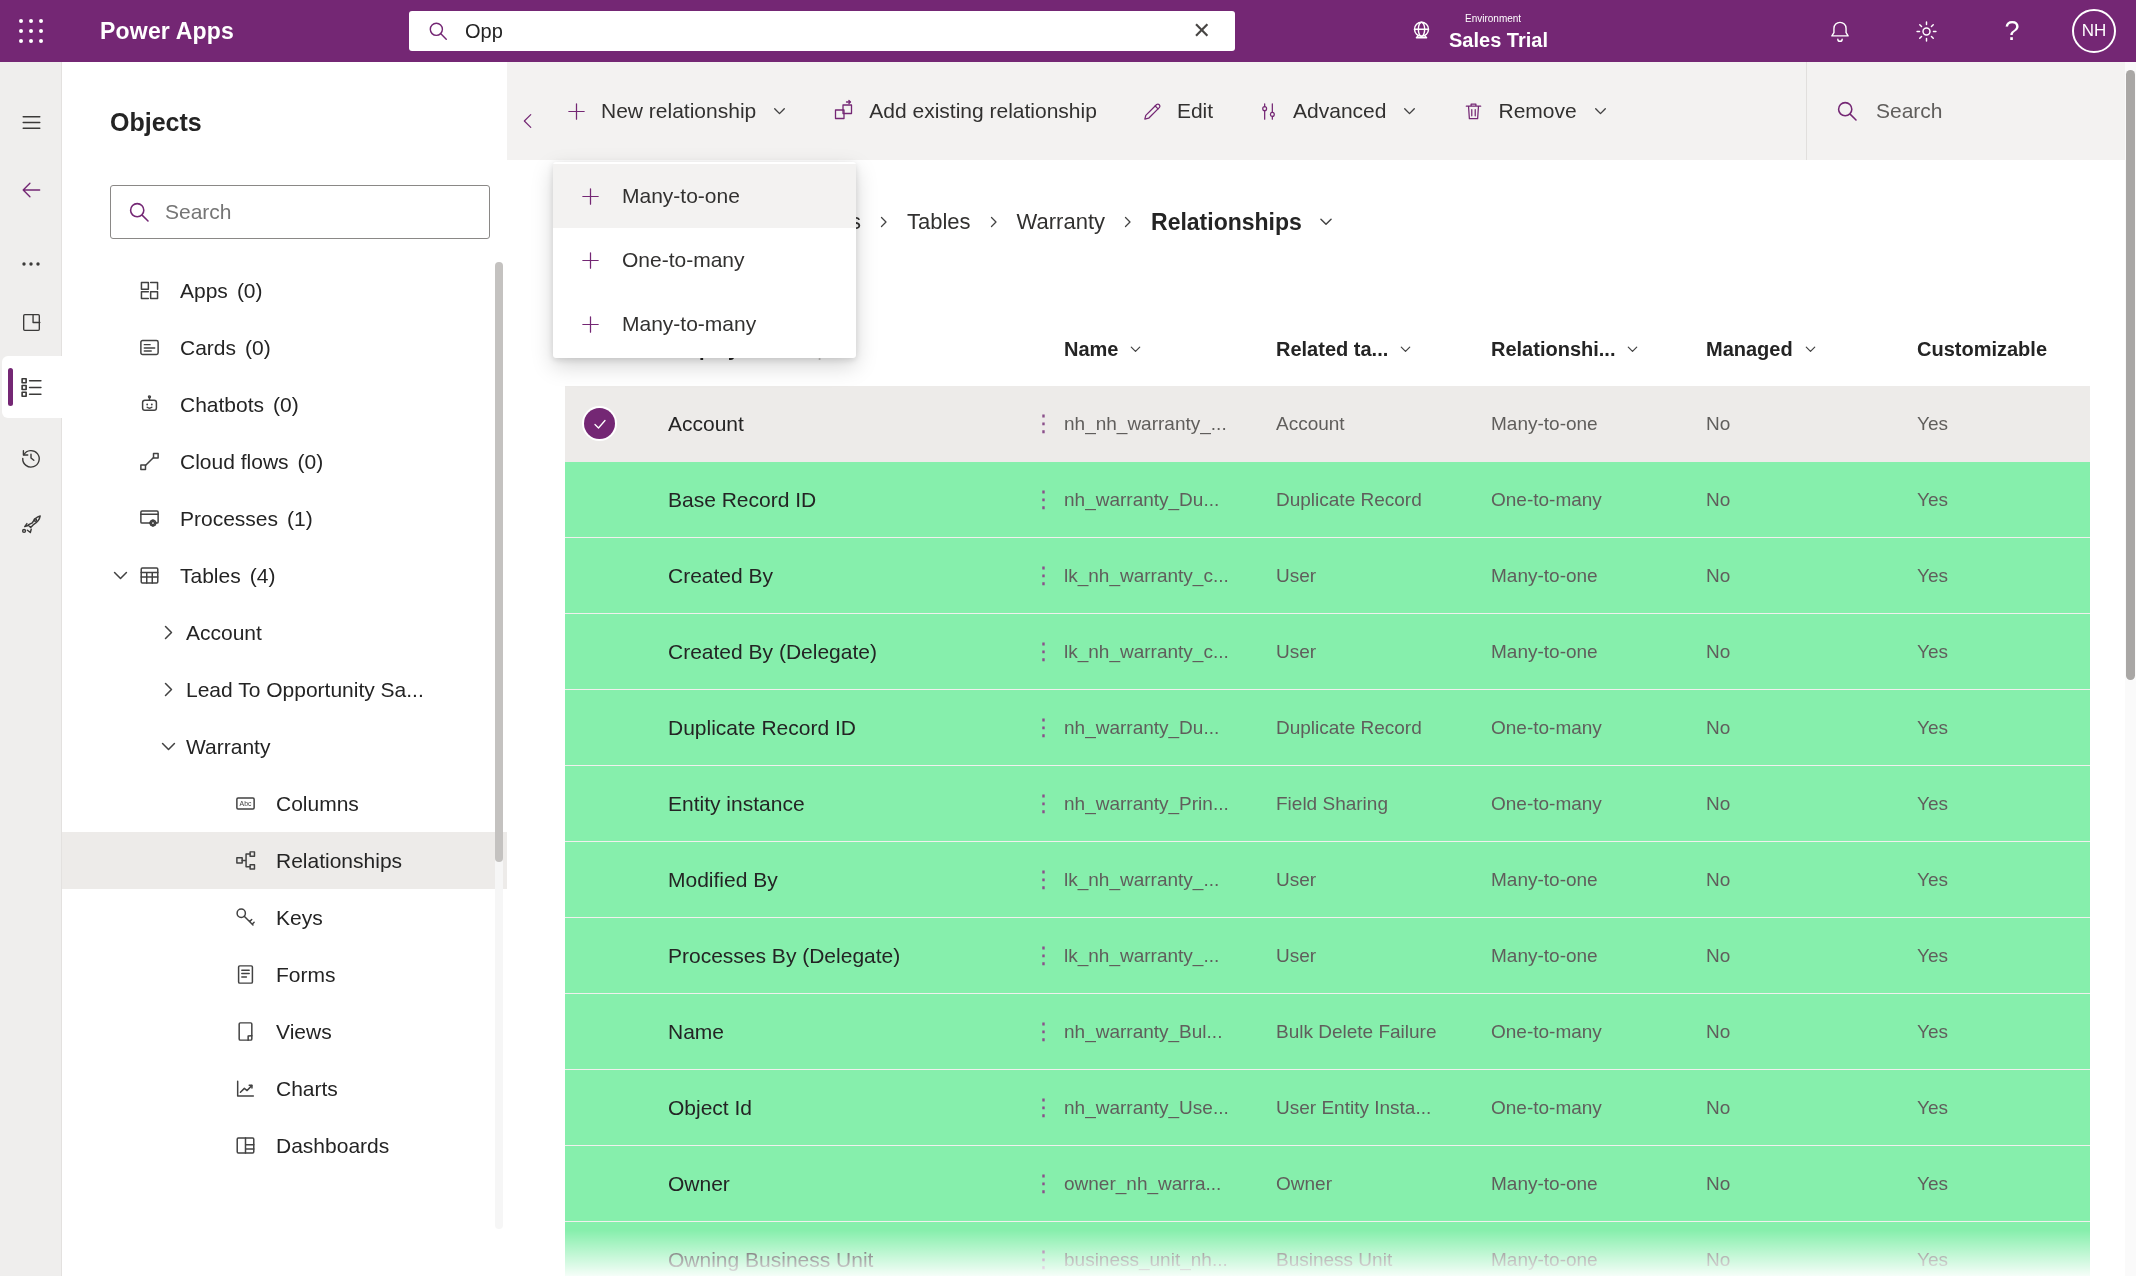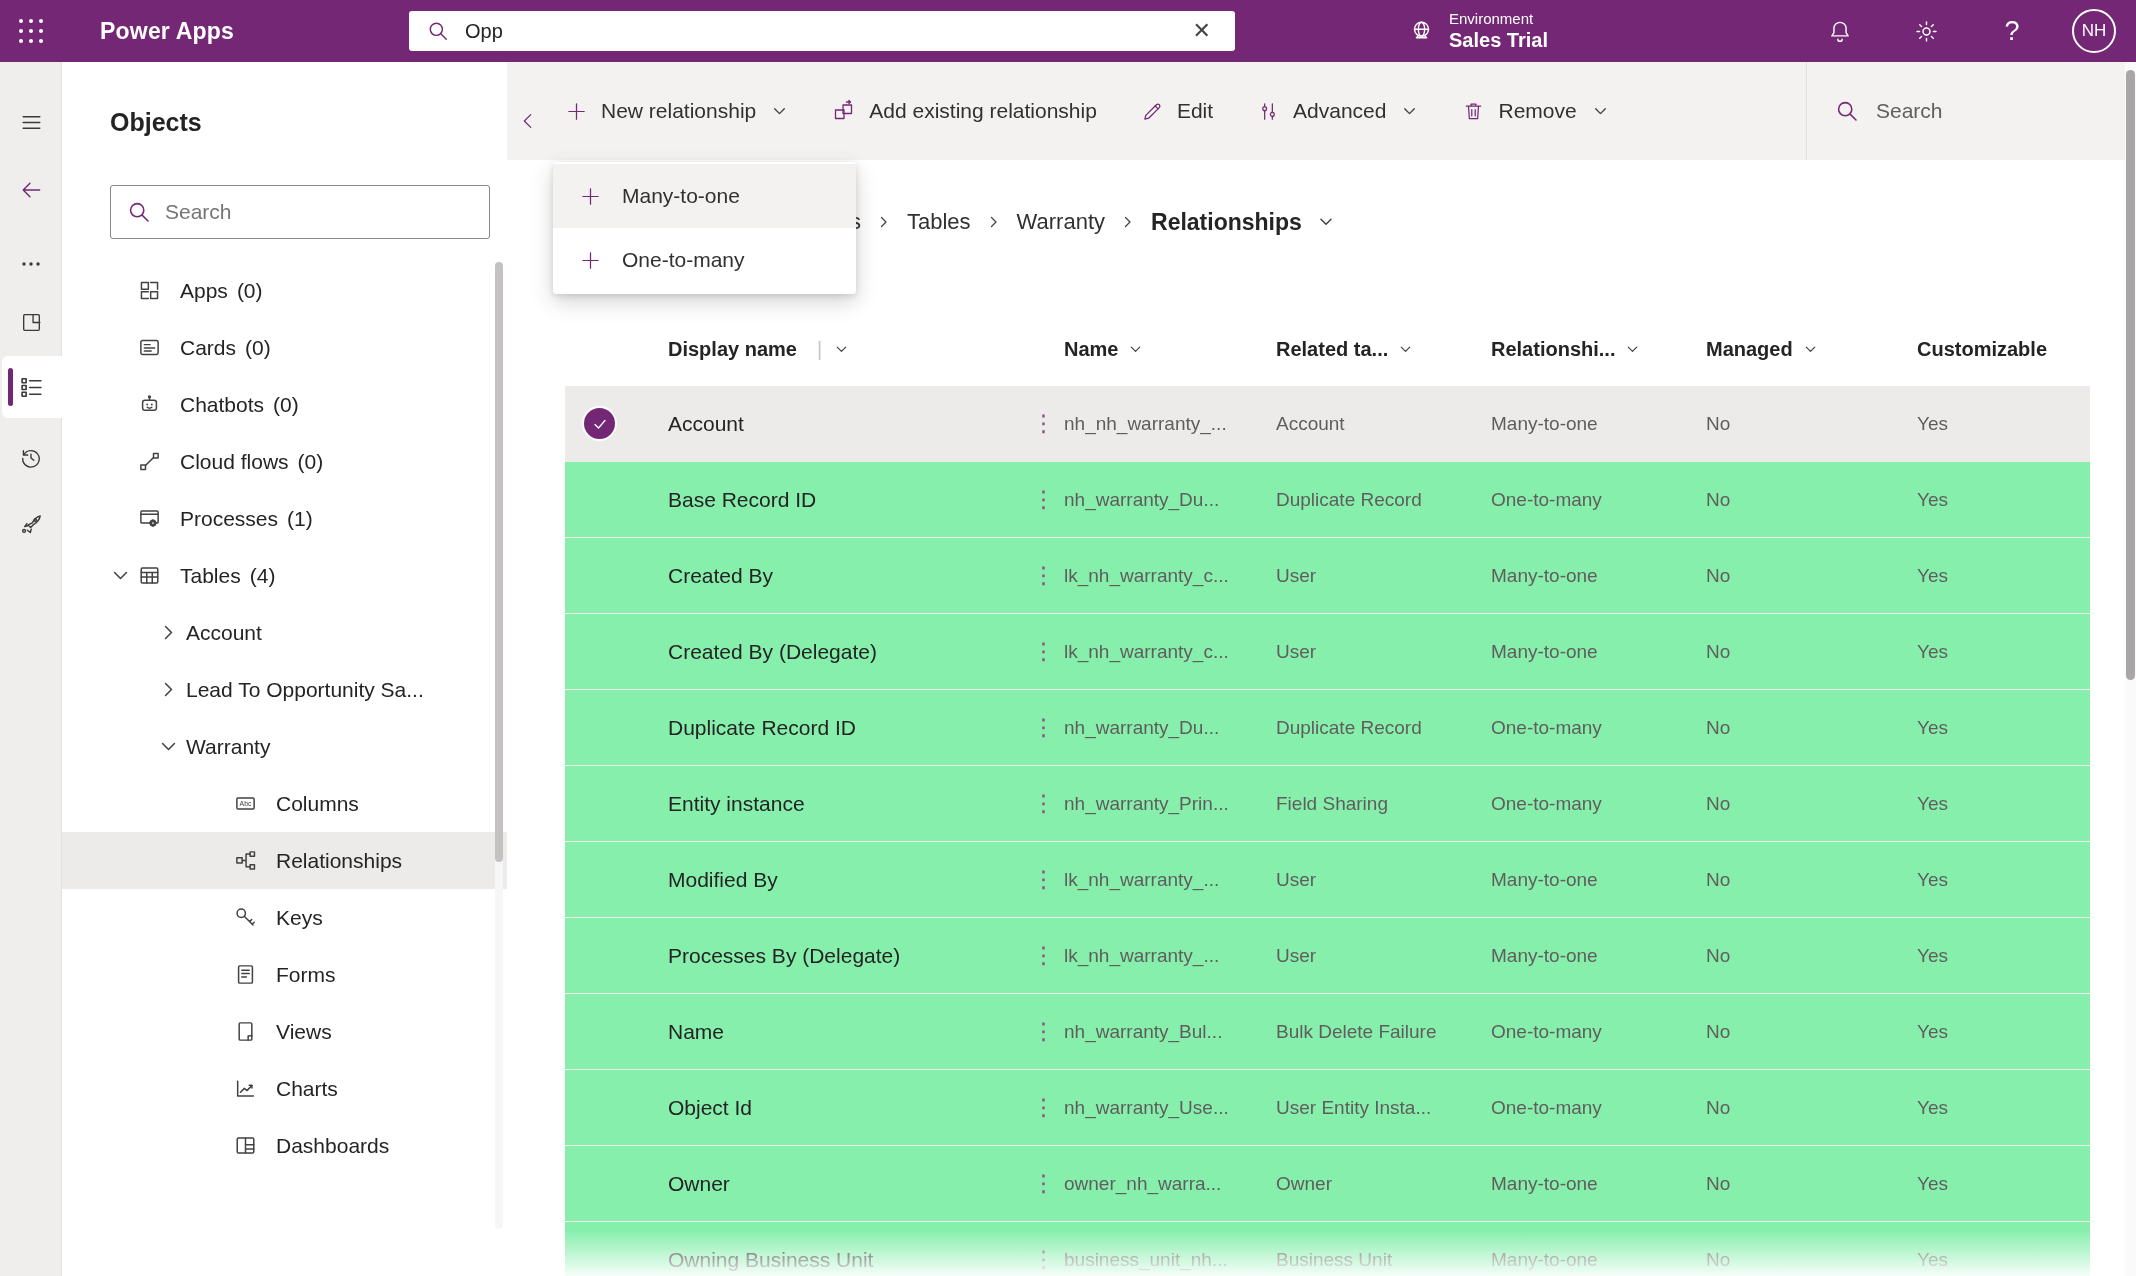--- a/index.html
+++ b/index.html
@@ -17,21 +17,21 @@
   .waffle-grid i { width:4px; height:4px; border-radius:50%; background:#fff; margin:auto; }
   .app-title { color:#fff; font-size:23px; font-weight:700; margin-left:38px; letter-spacing:.2px; }
   .hdr-search { position:absolute; left:409px; top:11px; width:826px; height:40px; background:#fff;
     border-radius:3px; display:flex; align-items:center; padding:0 18px; }
   .hdr-search .mag { color:var(--brand); margin-right:16px; }
   .hdr-search input { border:none; outline:none; flex:1; font-size:20px; color:#242424;
     font-family:"Liberation Sans",sans-serif; background:transparent; }
   .hdr-clear { color:#484644; font-size:22px; cursor:pointer; padding:2px 6px; }
   .env { position:absolute; left:1408px; top:0; height:62px; display:flex; align-items:center; color:#fff; cursor:pointer; }
   .env .globe { margin-right:14px; }
-  .env .env-label { font-size:15px; line-height:18px; }
+  .env .env-label { font-size:10px; line-height:18px;margin-left:16px; }
   .env .env-name { font-size:20px; font-weight:700; line-height:24px; }
   .hdr-btn { position:absolute; top:0; width:56px; height:62px; display:flex; align-items:center;
     justify-content:center; color:#fff; cursor:pointer; }
   .avatar { position:absolute; left:2072px; top:9px; width:44px; height:44px; border-radius:50%;
     border:2px solid #fff; color:#fff; font-size:17px; display:flex; align-items:center;
     justify-content:center; cursor:pointer; }
 
   
   .rail { position:absolute; left:0; top:62px; width:62px; height:1214px; background:#efeeed;
     border-right:1px solid #e3e1df; z-index:20; }
@@ -706,20 +706,26 @@
           <path d="M12 4v16M4 12h16"></path>
         </svg>
     <span>Many-to-one</span>
   </div>
       <div class="menu-item">
     <svg class="ico cicon" width="23" height="23" viewBox="0 0 24 24" stroke-width="1.5">
           <path d="M12 4v16M4 12h16"></path>
         </svg>
     <span>One-to-many</span>
   </div>
+      <div class="menu-item">
+    <svg class="ico cicon" width="23" height="23" viewBox="0 0 24 24" stroke-width="1.5">
+          <path d="M12 4v16M4 12h16"></path>
+        </svg>
+    <span>Many-to-many</span>
+  </div>
     </div>
 
   <div class="bottom-fade"></div>
 </main>
 
 <div class="page-scroll">
   <div class="page-thumb"></div>
 </div>
 
 </body></html>

